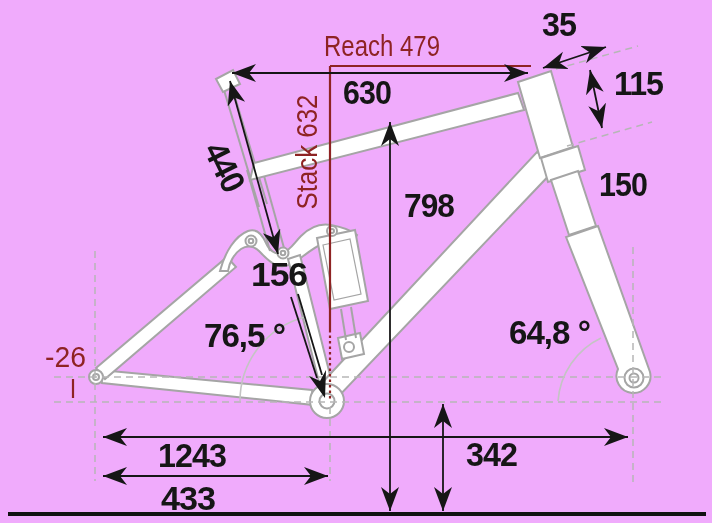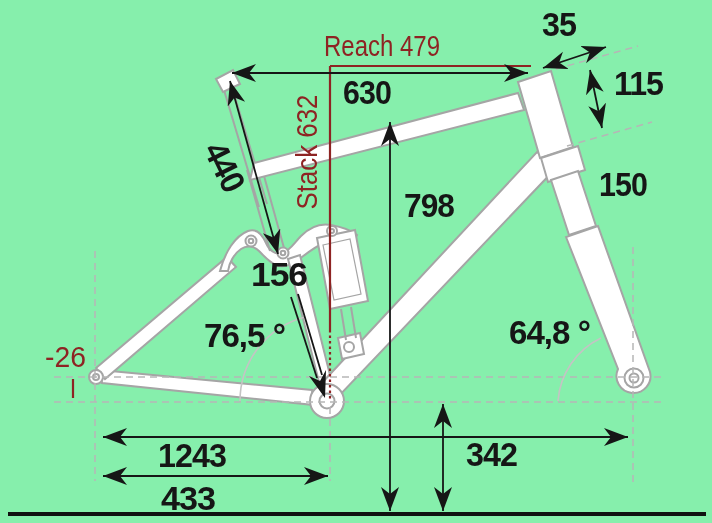--- a/index.html
+++ b/index.html
@@ -1,16 +1,16 @@
 <!DOCTYPE html>
 <html><head>
 <meta charset="utf-8">
 <style>
   html,body{margin:0;padding:0;background:#ffffff;}
-  #stage{position:relative;width:712px;height:523px;background:#86efac;overflow:hidden;
+  #stage{position:relative;width:712px;height:523px;background:#f0abfc;overflow:hidden;
          font-family:"Liberation Sans",sans-serif;}
   svg{display:block;}
   .num{font-family:"Liberation Sans",sans-serif;font-weight:bold;font-size:34px;
        fill:#161616;letter-spacing:-1px;}
   .red-label{font-family:"Liberation Sans",sans-serif;font-size:29px;fill:#8e2323;}
   .frame{stroke:#a5a5a5;stroke-width:2;fill:#ffffff;}
   .frame-line{stroke:#a5a5a5;stroke-width:2;fill:none;}
   .thin-inner{stroke:#a5a5a5;stroke-width:1.2;fill:none;}
   .dashed{stroke:#b6b6b6;stroke-width:1.5;fill:none;stroke-dasharray:7 5;}
   .arc{stroke:#c4c4c4;stroke-width:1.6;fill:none;}

